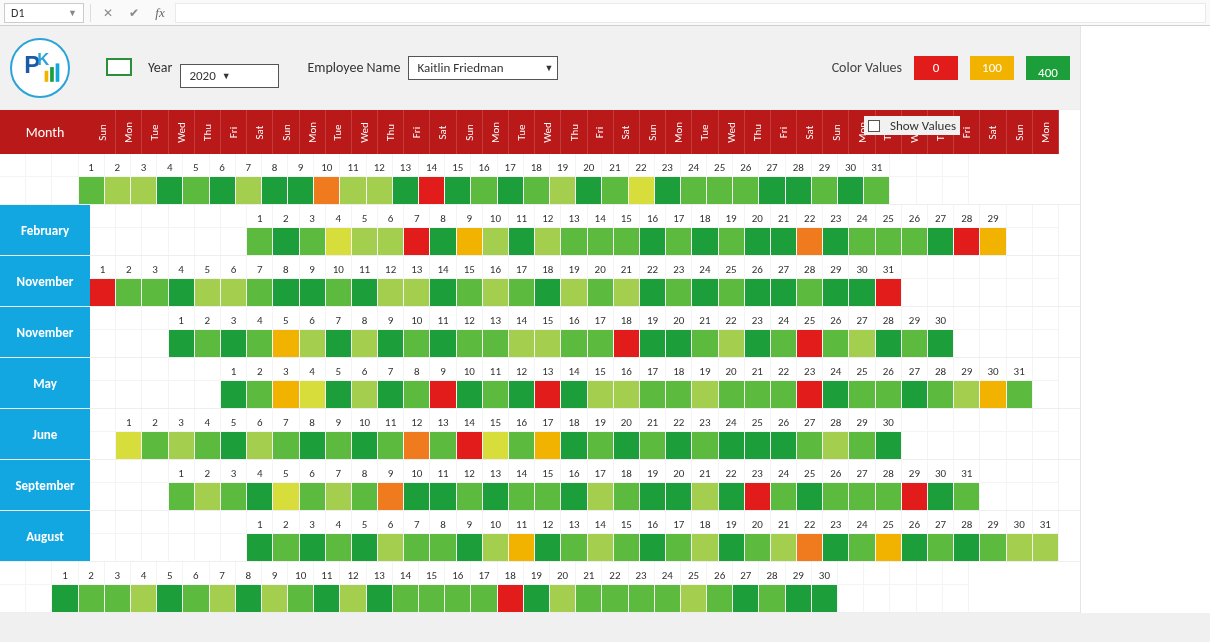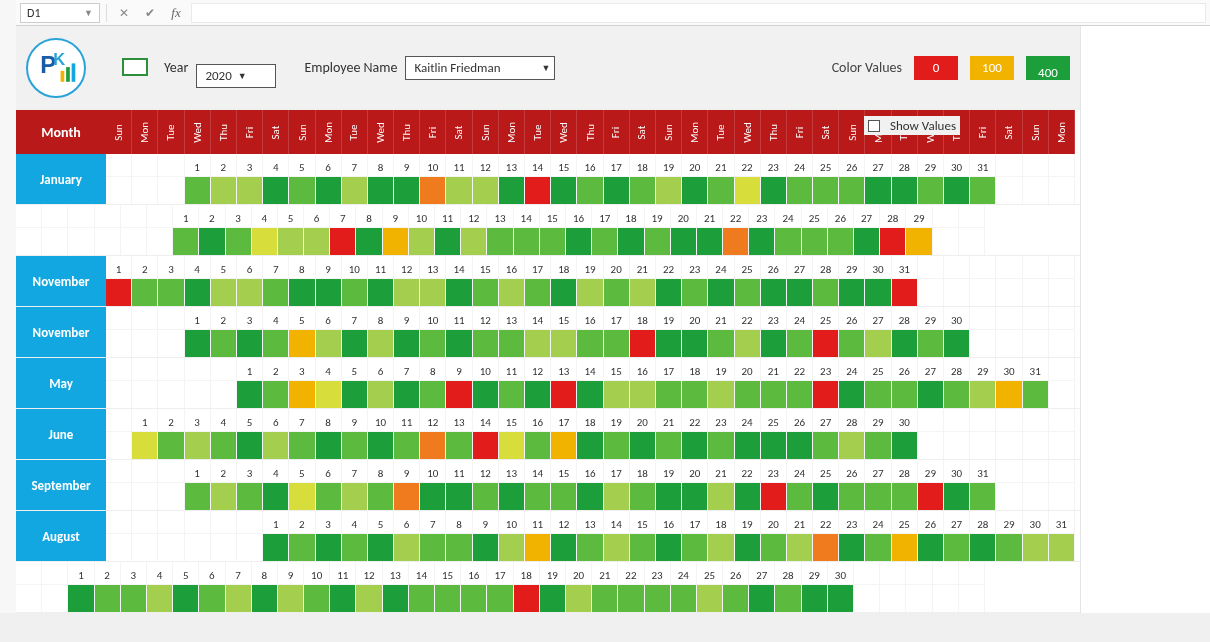--- a/index.html
+++ b/index.html
@@ -1,17 +1,17 @@
 <!DOCTYPE html>
 <html><head>
 <meta charset="utf-8">
 <style>
   * { box-sizing: border-box; }
   body { margin: 0; font-family: Calibri, Arial, sans-serif; background:#f0f0f0; color:#333; }
-  .window { background:#f7f7f7; width:1210px;padding-left:16px; }
+  .window { background:#f7f7f7; width:1210px; }
   
   .fxbar { height:26px; display:flex; align-items:center; gap:4px; border-bottom:1px solid #d0d0d0; background:#fafafa; padding:2px 4px; font-size:12px; }
   .namebox { width:80px; height:20px; border:1px solid #ccc; background:#fff; padding:1px 6px; display:flex; align-items:center; justify-content:space-between; }
   .namebox .dd { font-size:9px; color:#888; }
   .fxbar .sep { width:1px; height:18px; background:#ddd; margin:0 2px; }
   .fxbar .btn { width:22px; height:20px; display:flex; align-items:center; justify-content:center; color:#888; font-size:12px; }
   .fxbar .fxico { font-style:italic; font-family: 'Times New Roman', serif; font-size:13px; color:#666;}
   .fxinput { flex:1; height:20px; border:1px solid #eaeaea; background:#fff; }
   
   .sheet { background:#fff; padding:0; position:relative; }
@@ -23,21 +23,21 @@
   .ddbox { height:24px; border:1px solid #555; background:#fff; display:flex; align-items:center; padding:0 4px 0 8px; font-size:13px; margin-left:8px;}
   .ddbox .caret { margin-left:6px; font-size:9px;}
   .cc-lbl { margin-left:auto; font-size:14px; color:#444; }
   .sw { width:44px; height:24px; display:flex; align-items:center; justify-content:center; color:#fff; font-size:13px; margin-left:12px; font-weight:500;}
   .sw.red{background:#e21b1b;} .sw.ora{background:#f2b300;} .sw.grn{background:#1c9e3b;align-items:flex-end;}
   .showvals { position:absolute; right:120px; top:90px; font-size:13px; display:flex; align-items:center; gap:10px; z-index:3; background:#f1f1f1; padding:2px 4px;}
   .showvals .cb { width:12px; height:12px; border:1px solid #555; background:#fff;}
   
   .cal { display:block; }
   .hrow { display:flex; height:44px; }
-  .mcol { width:90px; min-width:90px; display:flex; align-items:center; justify-content:center; font-weight:bold; }
+  .mcol { width:90px; min-width:90px; display:flex; align-items:center; justify-content:center; font-weight:normal; }
   .mcol.h { background:#b91919; color:#fff; font-size:14px; }
   .dow { width:26.2px; min-width:26.2px; background:#b91919; color:#fff; font-size:11px; display:flex; align-items:center; justify-content:center; border-right:1px solid rgba(255,255,255,.15);}
   .dow span { transform: rotate(-90deg); white-space:nowrap; }
   .mrow { display:flex; height:51px; border-bottom:1px solid #eee;}
   .mrow .mcol { background:#12a7e0; color:#fff; font-size:13px; font-weight:bold;}
   .daystack { width:26.2px; min-width:26.2px; display:flex; flex-direction:column; border-right:1px solid #f4f4f4;}
   .dn { height:22px; font-size:11px; display:flex; align-items:flex-end; justify-content:center; color:#333; padding-bottom:2px;}
   .hc { height:29px; border-top:1px solid #f4f4f4;}
   .right-gutter { width:130px; background:#fff; border-left:1px solid #e5e5e5;}
   .outer { display:flex; }
@@ -71,21 +71,21 @@
             <svg viewBox="0 0 50 50">
               <text x="8" y="30" font-size="26" font-weight="bold" fill="#1a5aa6" font-family="Arial">P</text>
               <text x="22" y="22" font-size="18" font-weight="bold" fill="#2aa3d8" font-family="Arial">K</text>
               <rect x="30" y="28" width="4" height="12" fill="#f2b300"></rect>
               <rect x="36" y="24" width="4" height="16" fill="#1c9e3b"></rect>
               <rect x="42" y="20" width="4" height="20" fill="#12a7e0"></rect>
             </svg>
           </div>
           <div class="selcell"></div>
           <span class="lblYear">Year</span>
-          <div class="ddbox" style="width:80px;margin-top:16px;">
+          <div class="ddbox" style="width:99px;margin-top:16px;">
             <span>2020</span>
             <span class="caret">▼</span>
           </div>
           <span style="margin-left:28px;font-size:14px;">Employee Name</span>
           <div class="ddbox" style="width:150px;">
             <span>Kaitlin Friedman</span>
             <span class="caret" style="margin-left:auto">▼</span>
           </div>
           <span class="cc-lbl">Color Values</span>
           <div class="sw red">
@@ -212,21 +212,20 @@
                 <span>Sat</span>
               </div>
               <div class="dow">
                 <span>Sun</span>
               </div>
               <div class="dow">
                 <span>Mon</span>
               </div>
             </div>
             <div class="mrow">
-              <div class="mcol">January</div>
               <div class="daystack">
                 <div class="dn"></div>
                 <div class="hc cx"></div>
               </div>
               <div class="daystack">
                 <div class="dn"></div>
                 <div class="hc cx"></div>
               </div>
               <div class="daystack">
                 <div class="dn"></div>
@@ -363,20 +362,21 @@
               <div class="daystack">
                 <div class="dn"></div>
                 <div class="hc cx"></div>
               </div>
               <div class="daystack">
                 <div class="dn"></div>
                 <div class="hc cx"></div>
               </div>
             </div>
             <div class="mrow">
+              <div class="mcol">February</div>
               <div class="daystack">
                 <div class="dn"></div>
                 <div class="hc cx"></div>
               </div>
               <div class="daystack">
                 <div class="dn"></div>
                 <div class="hc cx"></div>
               </div>
               <div class="daystack">
                 <div class="dn"></div>

